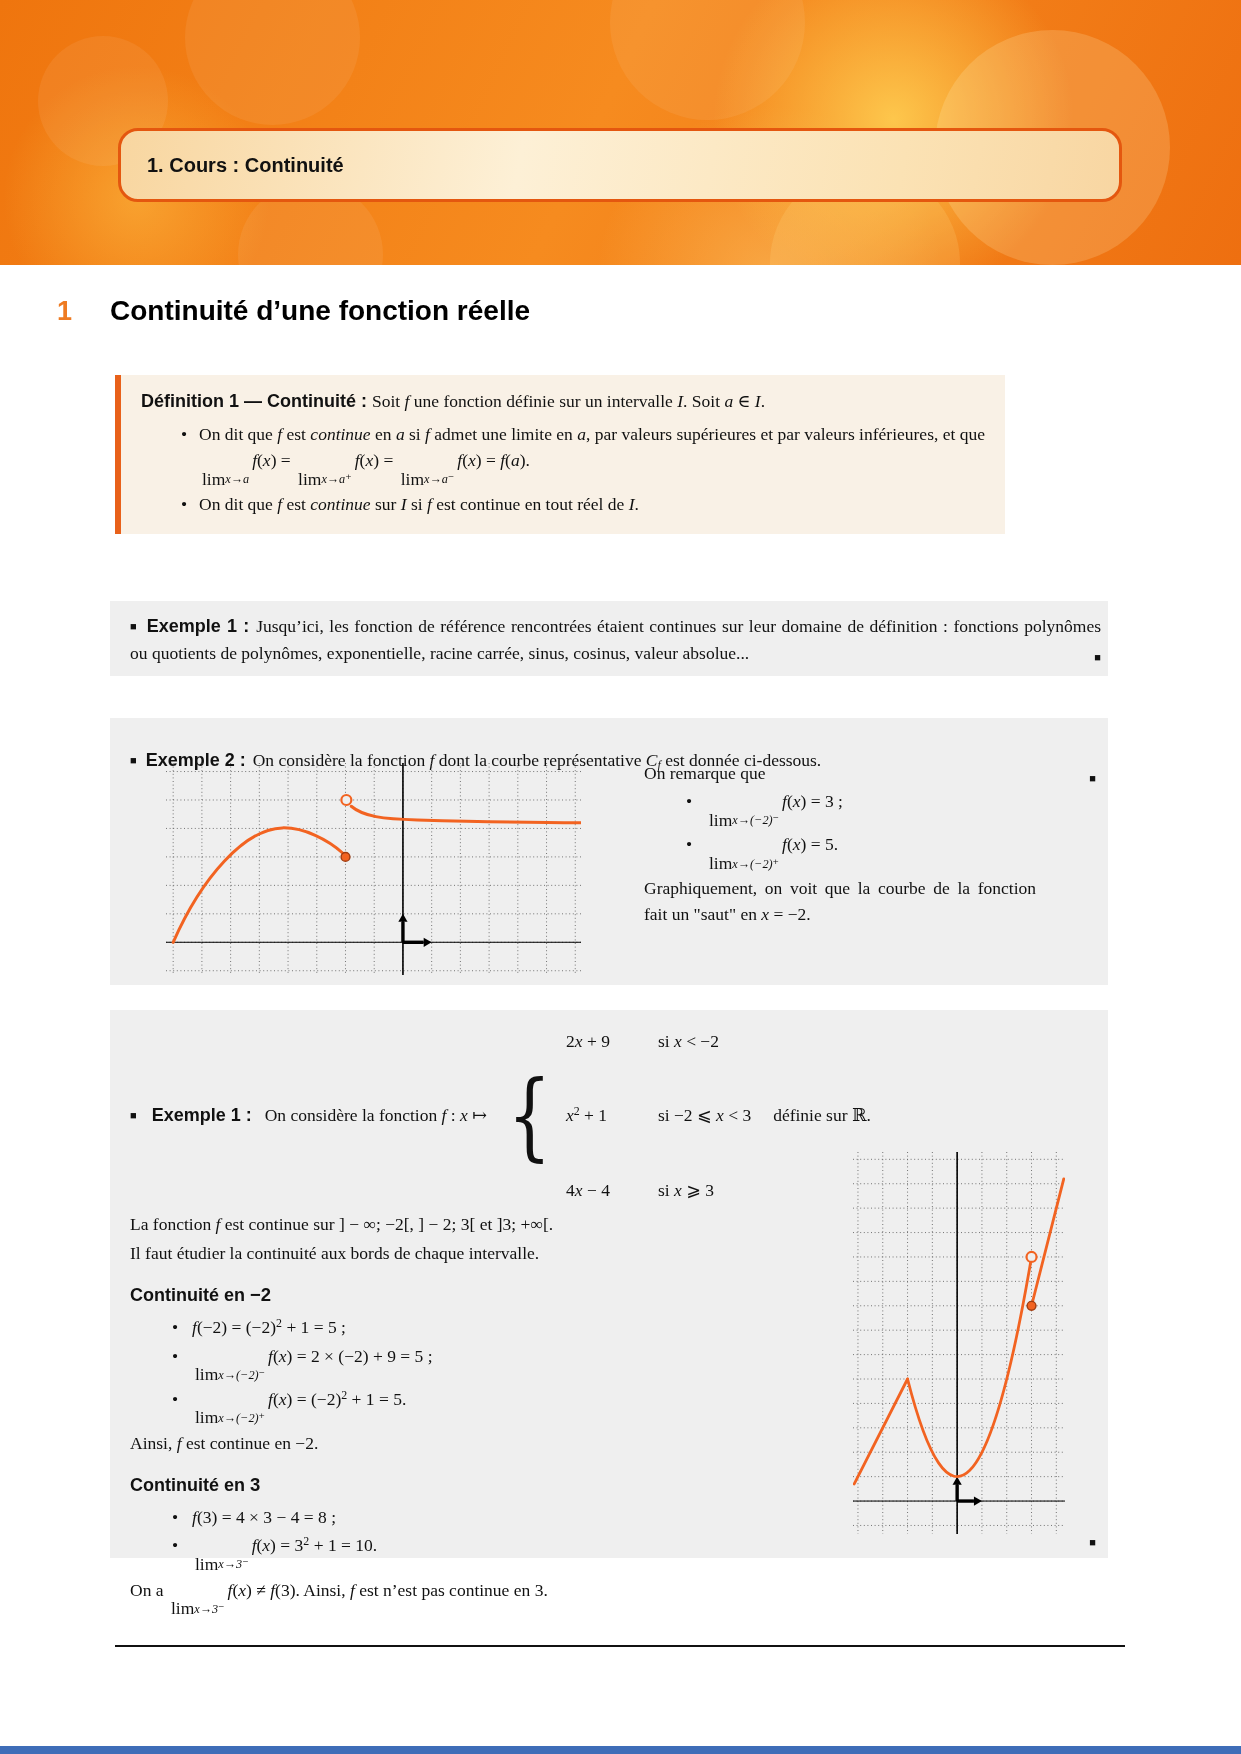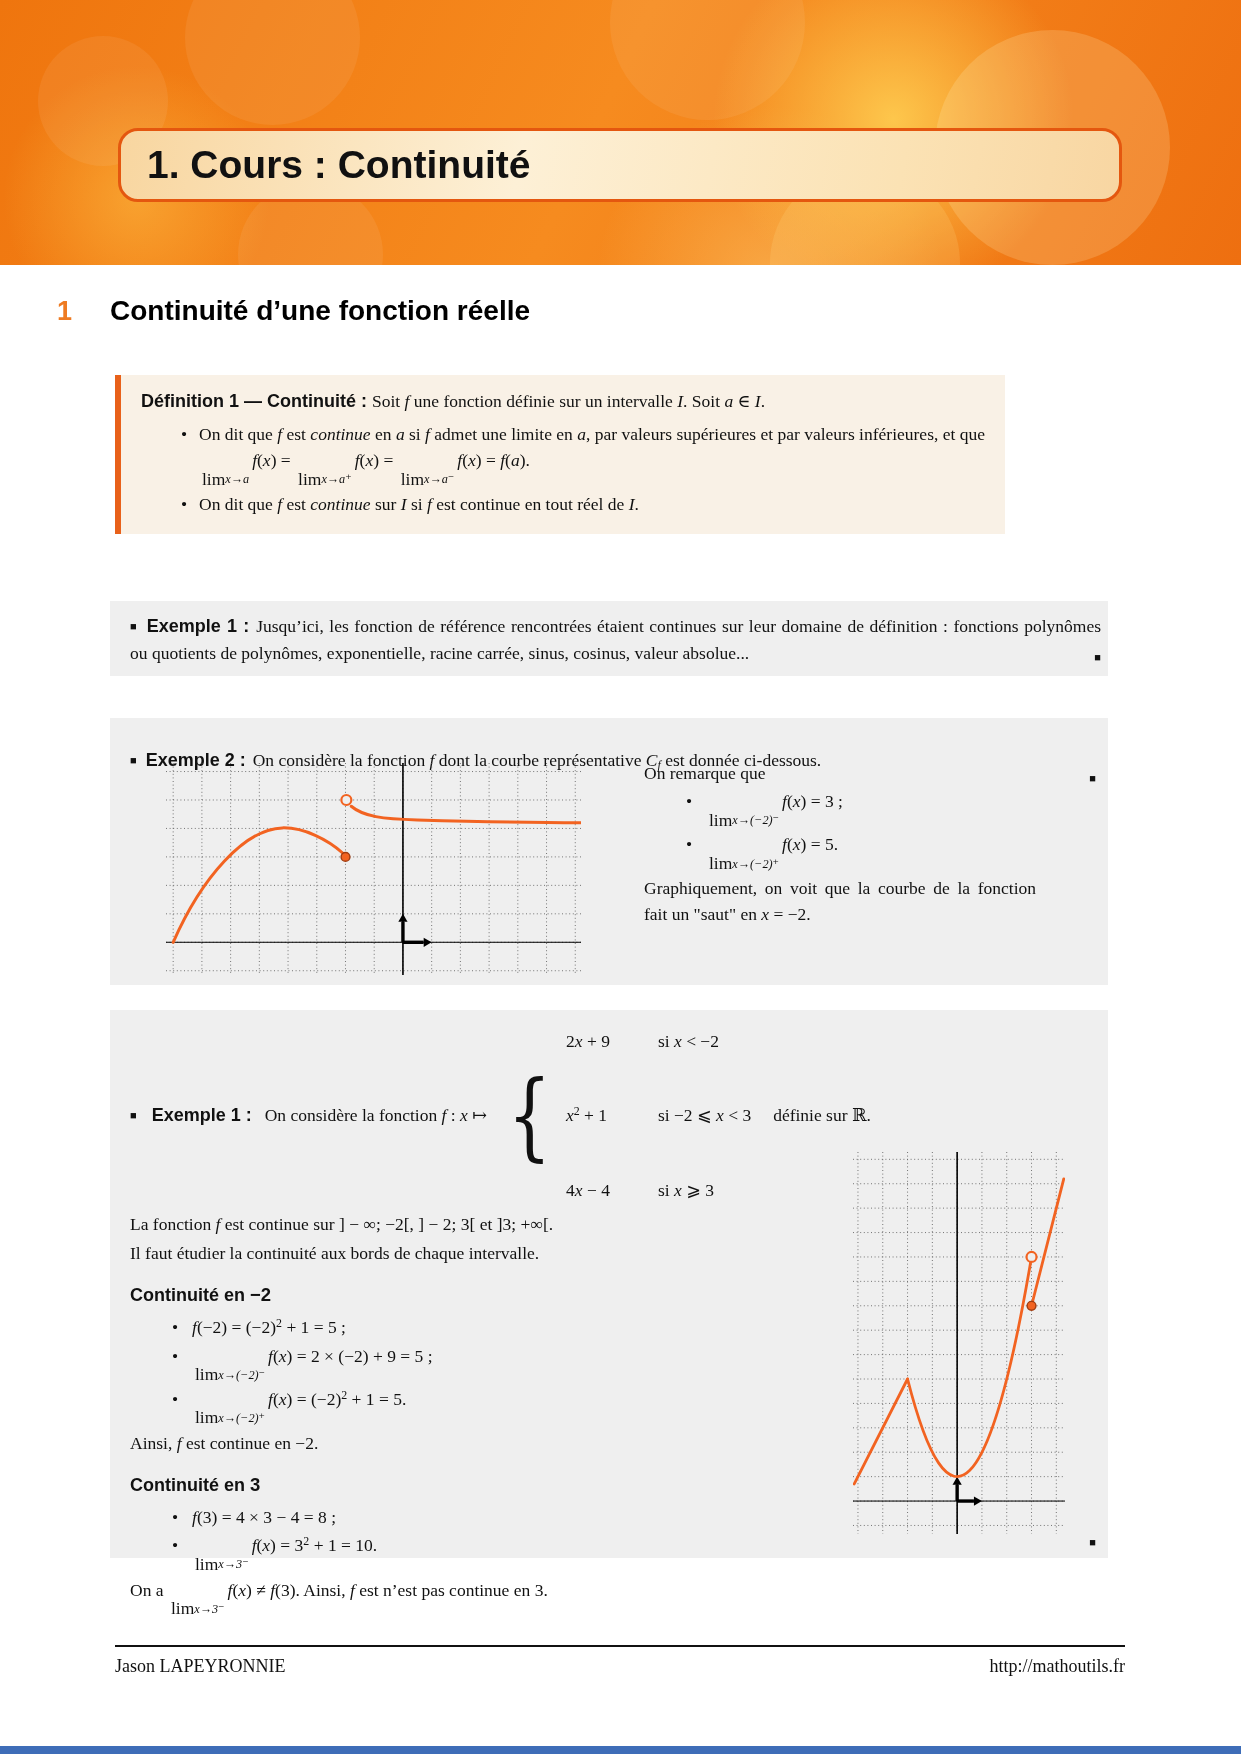--- a/index.html
+++ b/index.html
@@ -16,21 +16,21 @@
   .bokeh{position:absolute;border-radius:50%;background:rgba(255,255,255,.07);}
   .bk1{left:38px;top:36px;width:130px;height:130px;}
   .bk2{left:185px;top:-50px;width:175px;height:175px;}
   .bk3{left:610px;top:-75px;width:195px;height:195px;}
   .bk4{left:935px;top:30px;width:235px;height:235px;background:rgba(255,240,190,.20);}
   .bk5{left:238px;top:182px;width:145px;height:145px;}
   .bk6{left:770px;top:168px;width:190px;height:190px;background:rgba(255,228,150,.16);}
   .banner-box{position:absolute;left:118px;top:128px;width:1004px;height:74px;box-sizing:border-box;
     border:3px solid #e4570f;border-radius:20px;display:flex;align-items:center;padding-left:26px;
     background:linear-gradient(100deg,#f8d6a0 0%,#fdf0d6 40%,#fbe2b4 78%,#f8d6a2 100%);}
-  .banner-title{font-family:"Liberation Sans",sans-serif;font-weight:bold;font-size:39px;color:#111;}
+  .banner-title{font-family:"Liberation Sans",sans-serif;font-weight:bold;font-size:20px;color:#111;}
 
   
   .section-heading{position:absolute;left:57px;top:290px;display:flex;align-items:baseline;gap:38px;}
   .sec-num{color:#ee7b22;font-family:"Liberation Sans",sans-serif;font-weight:bold;font-size:27px;}
   .sec-title{margin:0;font-family:"Liberation Sans",sans-serif;font-weight:bold;font-size:28px;color:#000;}
 
   
   .def-box{position:absolute;left:115px;top:375px;width:890px;box-sizing:border-box;background:#f9f1e6;
     border-left:6px solid #e8611a;padding:13px 20px 13px 20px;text-align:justify;}
   .def-line{margin:0 0 6px 0;}
@@ -268,18 +268,14 @@
         <path d="M 1.24 331.96 L 54.55 227.00 " fill="none" stroke="#f26321" stroke-width="2.8" stroke-linecap="round"></path>
         <path d="M 54.55 227.00 Q 116.54 471.09  178.53 104.96 " fill="none" stroke="#f26321" stroke-width="2.8" stroke-linecap="round"></path>
         <path d="M 178.53 153.78 L 210.76 26.85 " fill="none" stroke="#f26321" stroke-width="2.8" stroke-linecap="round"></path>
         <circle cx="178.52631578947367" cy="104.95846645367413" r="5" fill="#efefef" stroke="#f26321" stroke-width="2.2"></circle>
         <circle cx="178.52631578947367" cy="153.77635782747603" r="4.4" fill="#f26321" stroke="#a03c10" stroke-width="1.4"></circle>
       </svg>
     <span class="endmark">■</span>
   </section>
 
   <div class="footer-rule"></div>
-  <div class="footer-row">
-    <span>Jason LAPEYRONNIE</span>
-    <a href="#">http://mathoutils.fr</a>
-  </div>
   <div class="bottom-bar"></div>
 </div>
 
 </body></html>

